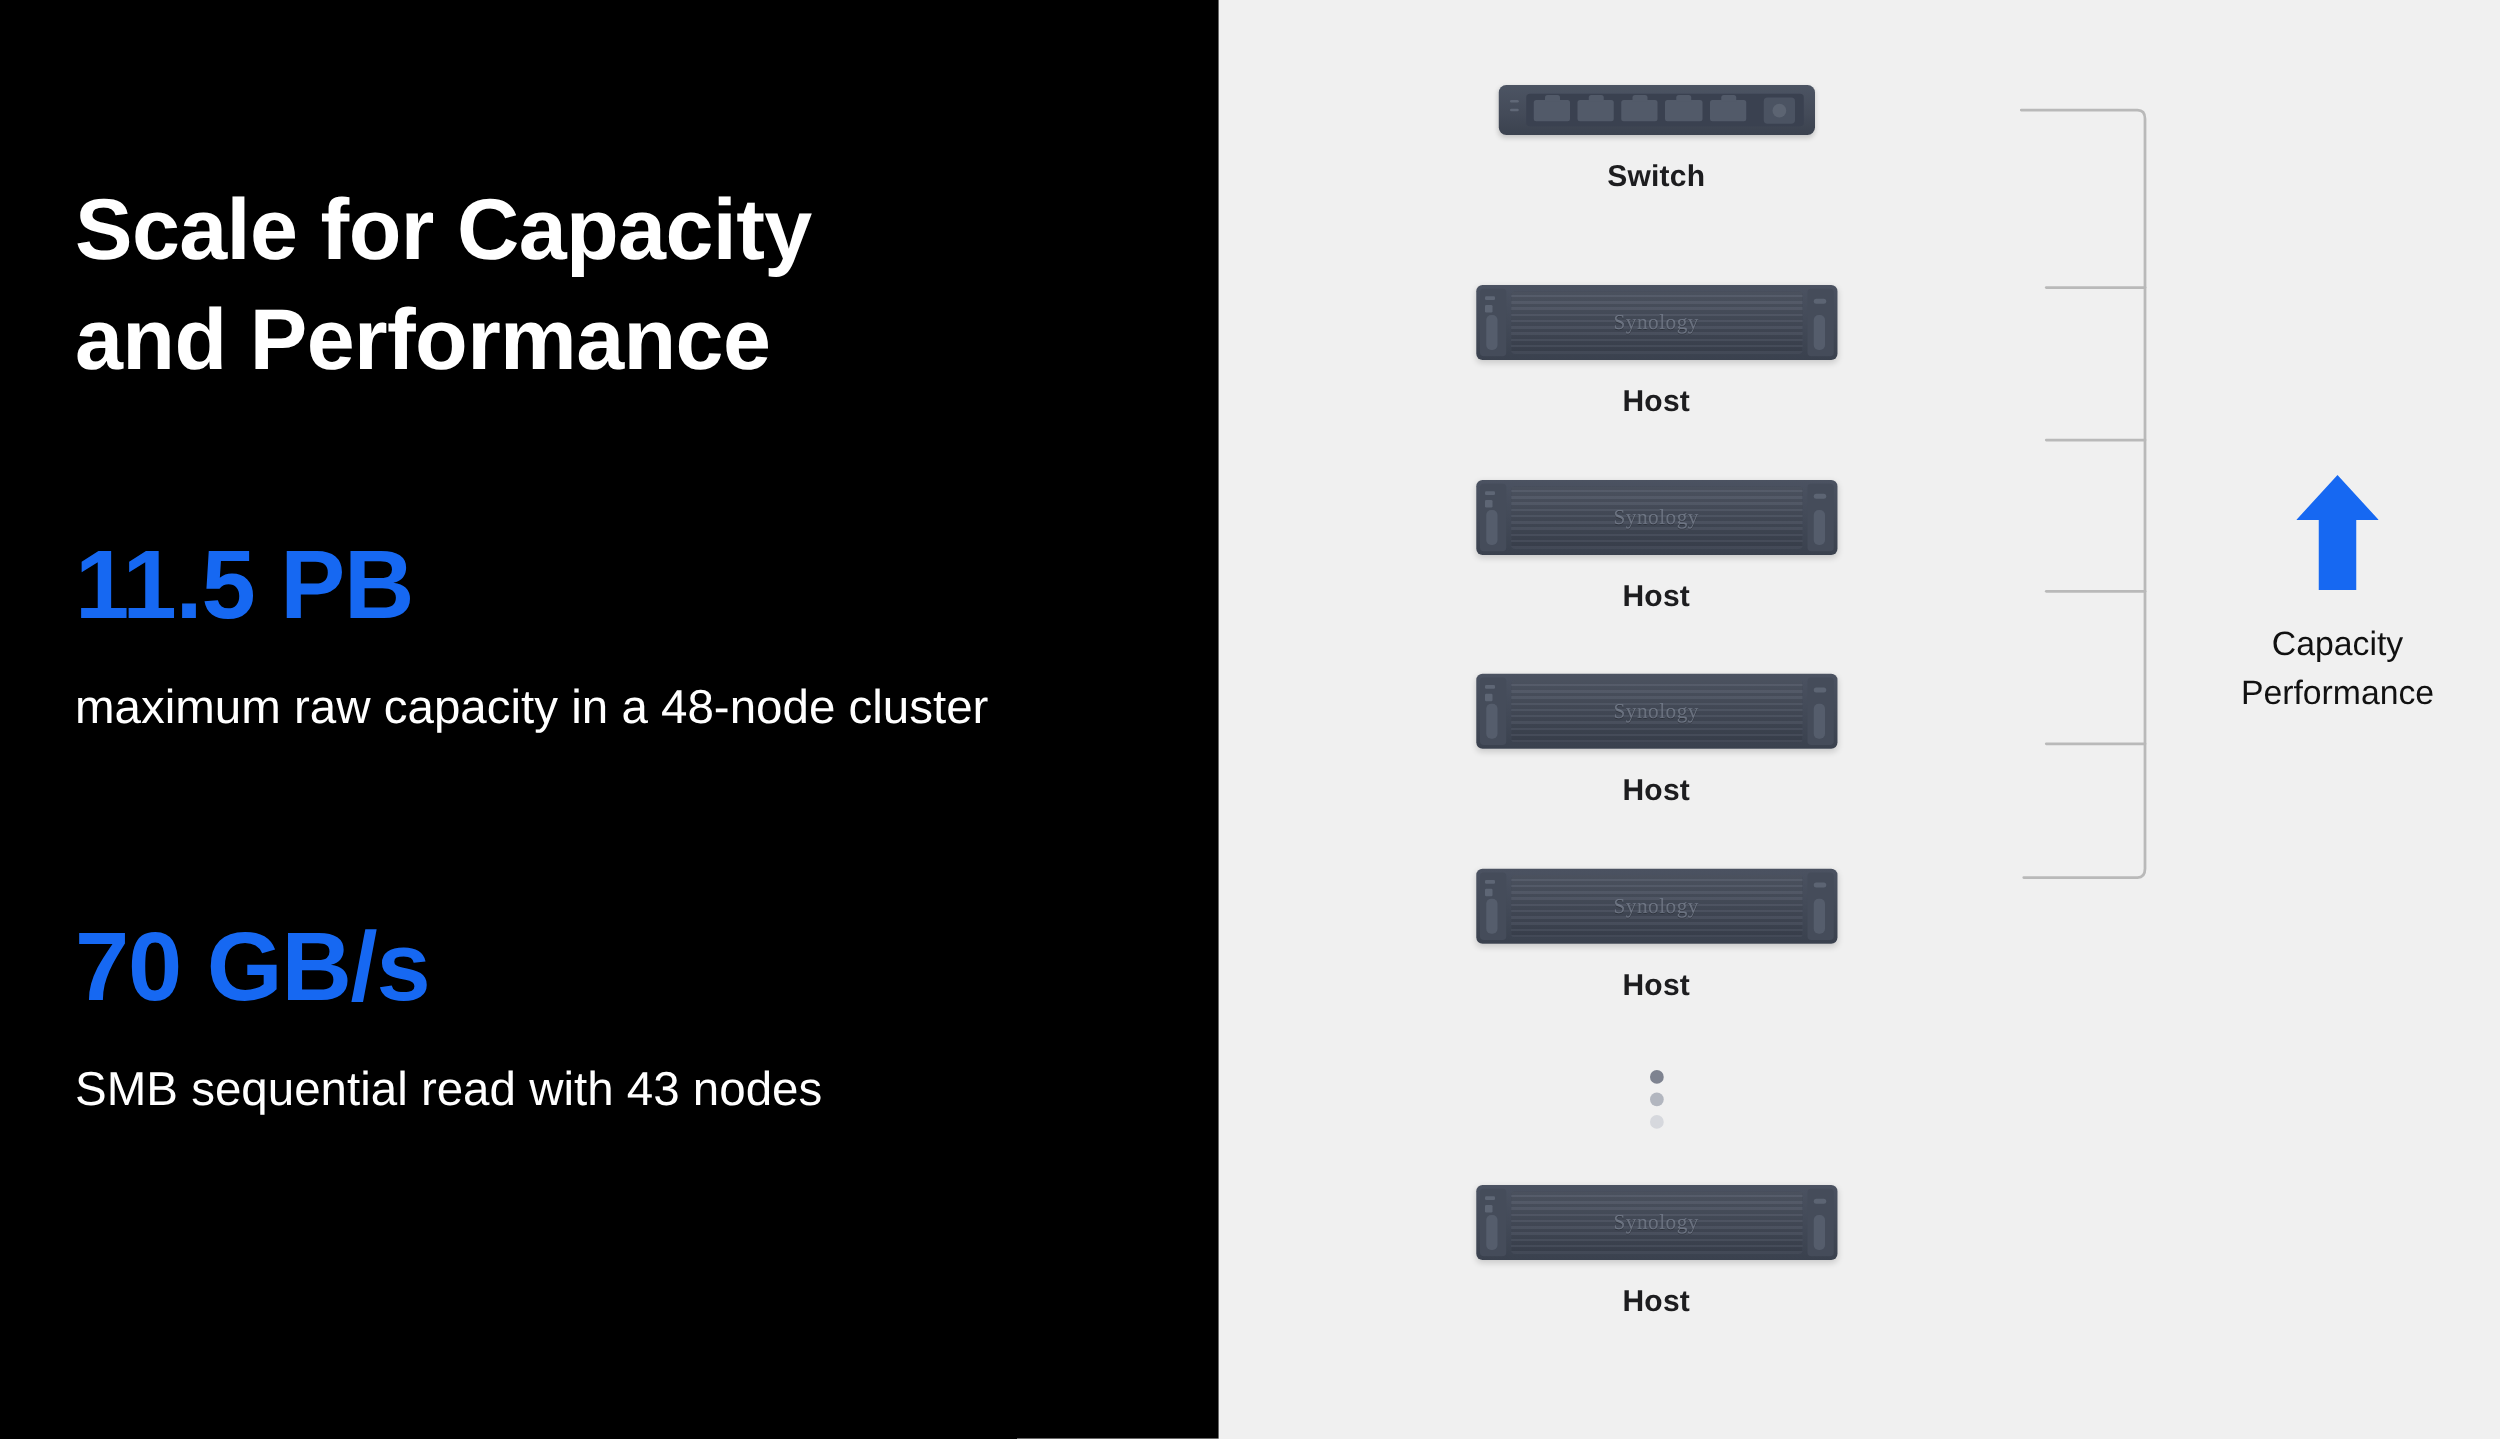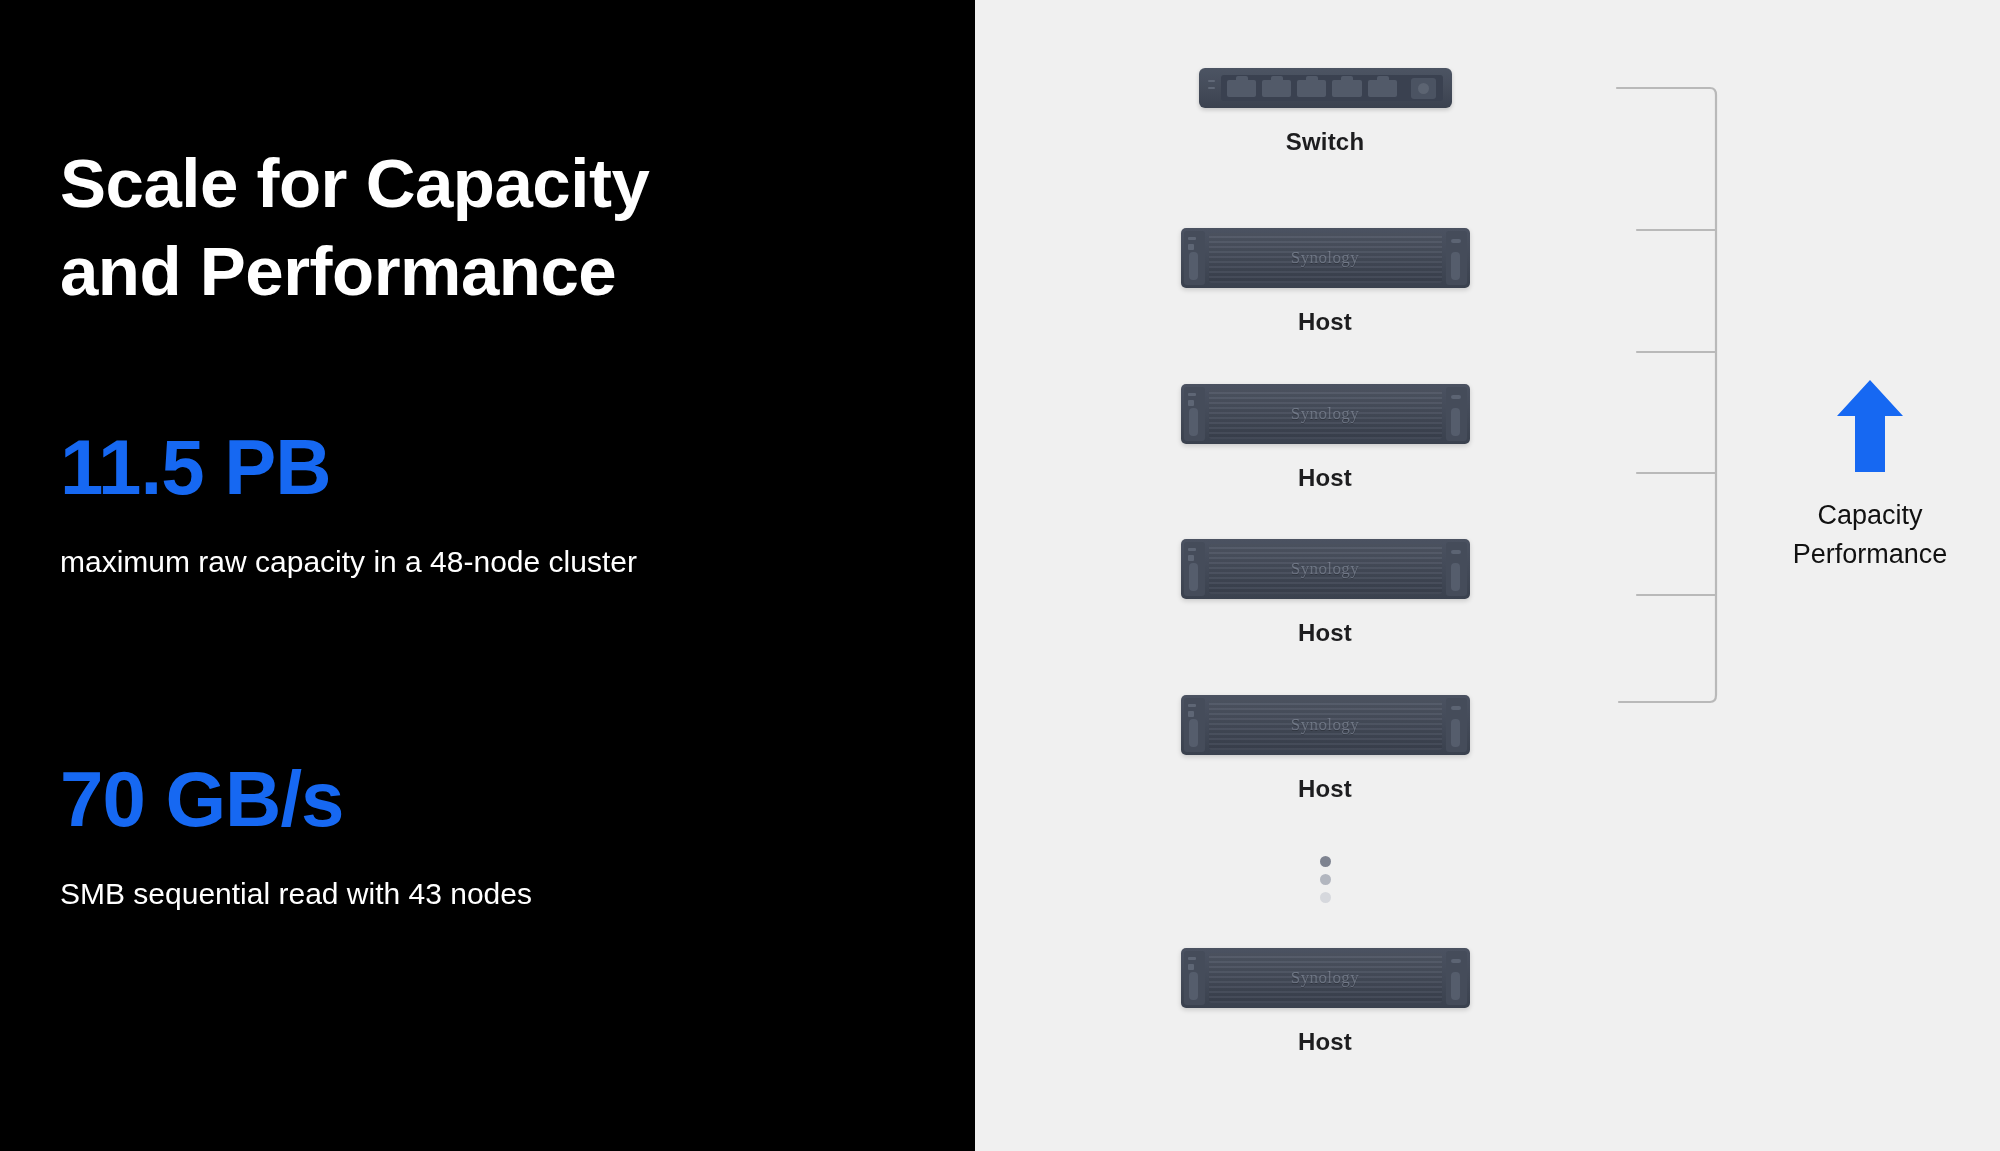--- a/index.html
+++ b/index.html
@@ -27,32 +27,32 @@
     left:60px; top:140px;
     width:840px;
     color:#ffffff;
     font-size:69px;
     font-weight:bold;
     line-height:1.28;
     letter-spacing:-0.5px;
   }
   .stat-block{ position:absolute; left:60px; }
   .stat-block.one{ top:428px; }
-  .stat-block.two{ top:760px; }
+  .stat-block.two{ top:734px; }
   .stat-value{
     color:#1668f2;
     font-size:78px;
     font-weight:bold;
     line-height:1.0;
     letter-spacing:-1px;
     white-space:nowrap;
   }
   .stat-caption{
     color:#ffffff;
-    font-size:30px;
+    font-size:38px;
     font-weight:normal;
     line-height:1.2;
     margin-top:38px;
     white-space:nowrap;
   }
 
   
   .right-panel{
     width:1025px; height:1151px;
     background:#f0f0f0;

